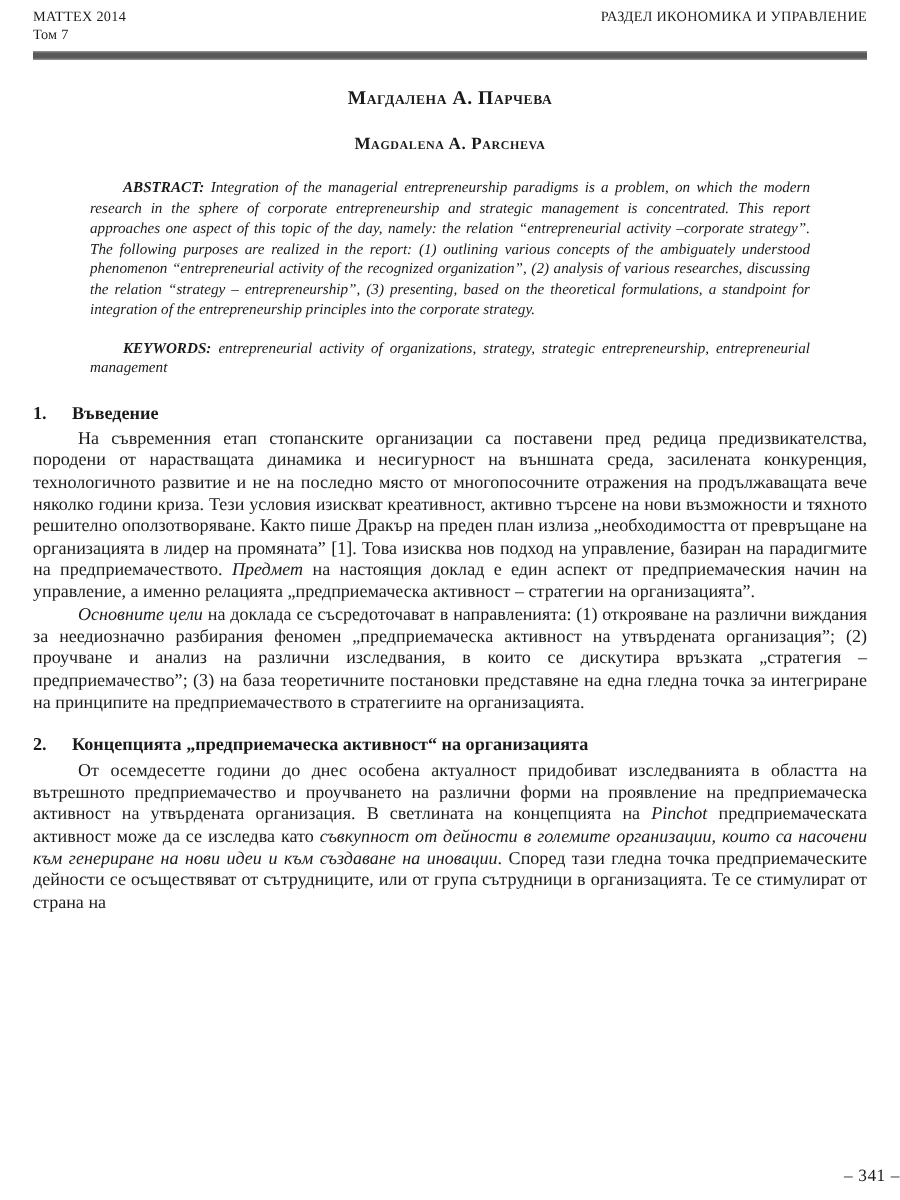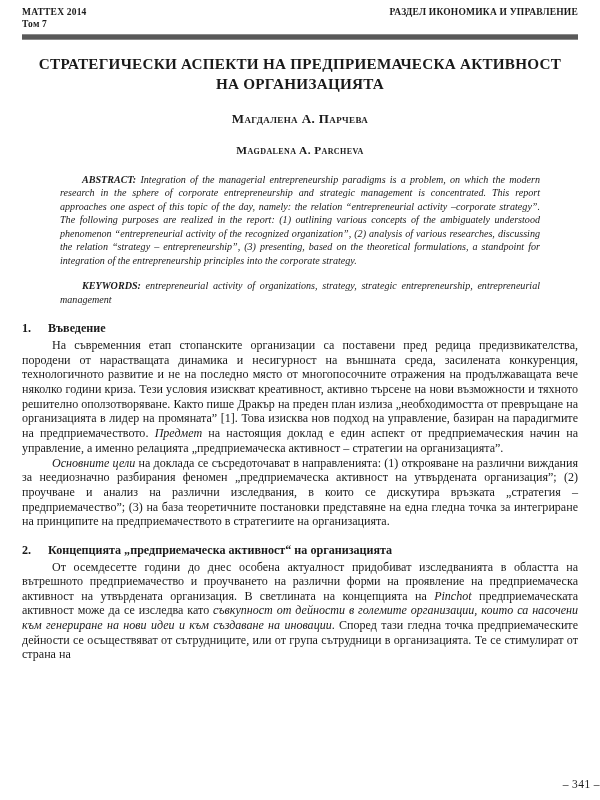--- a/index.html
+++ b/index.html
@@ -23,21 +23,21 @@
     padding: 6px 22px 0 22px;
     position: relative;
   }
 
   
   .runhead {
     display: flex;
     justify-content: space-between;
     align-items: flex-start;
     font-family: "Liberation Serif", serif;
-    font-weight: bold;
+    font-weight: normal;
     font-size: 9.5px;
     letter-spacing: 0.2px;
     line-height: 1.28;
   }
   .runhead-left { text-align: left; }
   .runhead-right { text-align: right; padding-top: 0px; }
 
   .rule {
     margin-top: 4px;
     height: 4px;
@@ -149,21 +149,20 @@
   <div class="runhead">
     <div class="runhead-left">
       <div>MATTEX 2014</div>
       <div>Том 7</div>
     </div>
     <div class="runhead-right">РАЗДЕЛ  ИКОНОМИКА И УПРАВЛЕНИЕ</div>
   </div>
 
   <div class="rule"></div>
 
-  <div class="title-bg">СТРАТЕГИЧЕСКИ АСПЕКТИ НА ПРЕДПРИЕМАЧЕСКА АКТИВНОСТ НА ОРГАНИЗАЦИЯТА</div>
   <div class="author-bg">Магдалена А. Парчева</div>
 
   <div class="author-en">Magdalena A. Parcheva</div>
 
   <div class="abstract-block">
     <div class="abstract-p">
       <b>ABSTRACT:</b><span> Integration of the managerial entrepreneurship paradigms is a problem, on which the modern research in the sphere of corporate entrepreneurship and strategic management is concentrated. This report approaches one aspect of this topic of the day, namely: the relation “entrepreneurial activity –corporate strategy”. The following purposes are realized in the report: (1) outlining various concepts of the ambiguately understood phenomenon “entrepreneurial activity of the recognized organization”, (2) analysis of various researches, discussing the relation “strategy – entrepreneurship”, (3) presenting, based on the theoretical formulations, a standpoint for integration of the entrepreneurship principles into the corporate strategy.</span>
     </div>
     <div class="keywords-p">
       <b>KEYWORDS:</b><span> entrepreneurial activity of organizations, strategy, strategic entrepreneurship, entrepreneurial management</span>

